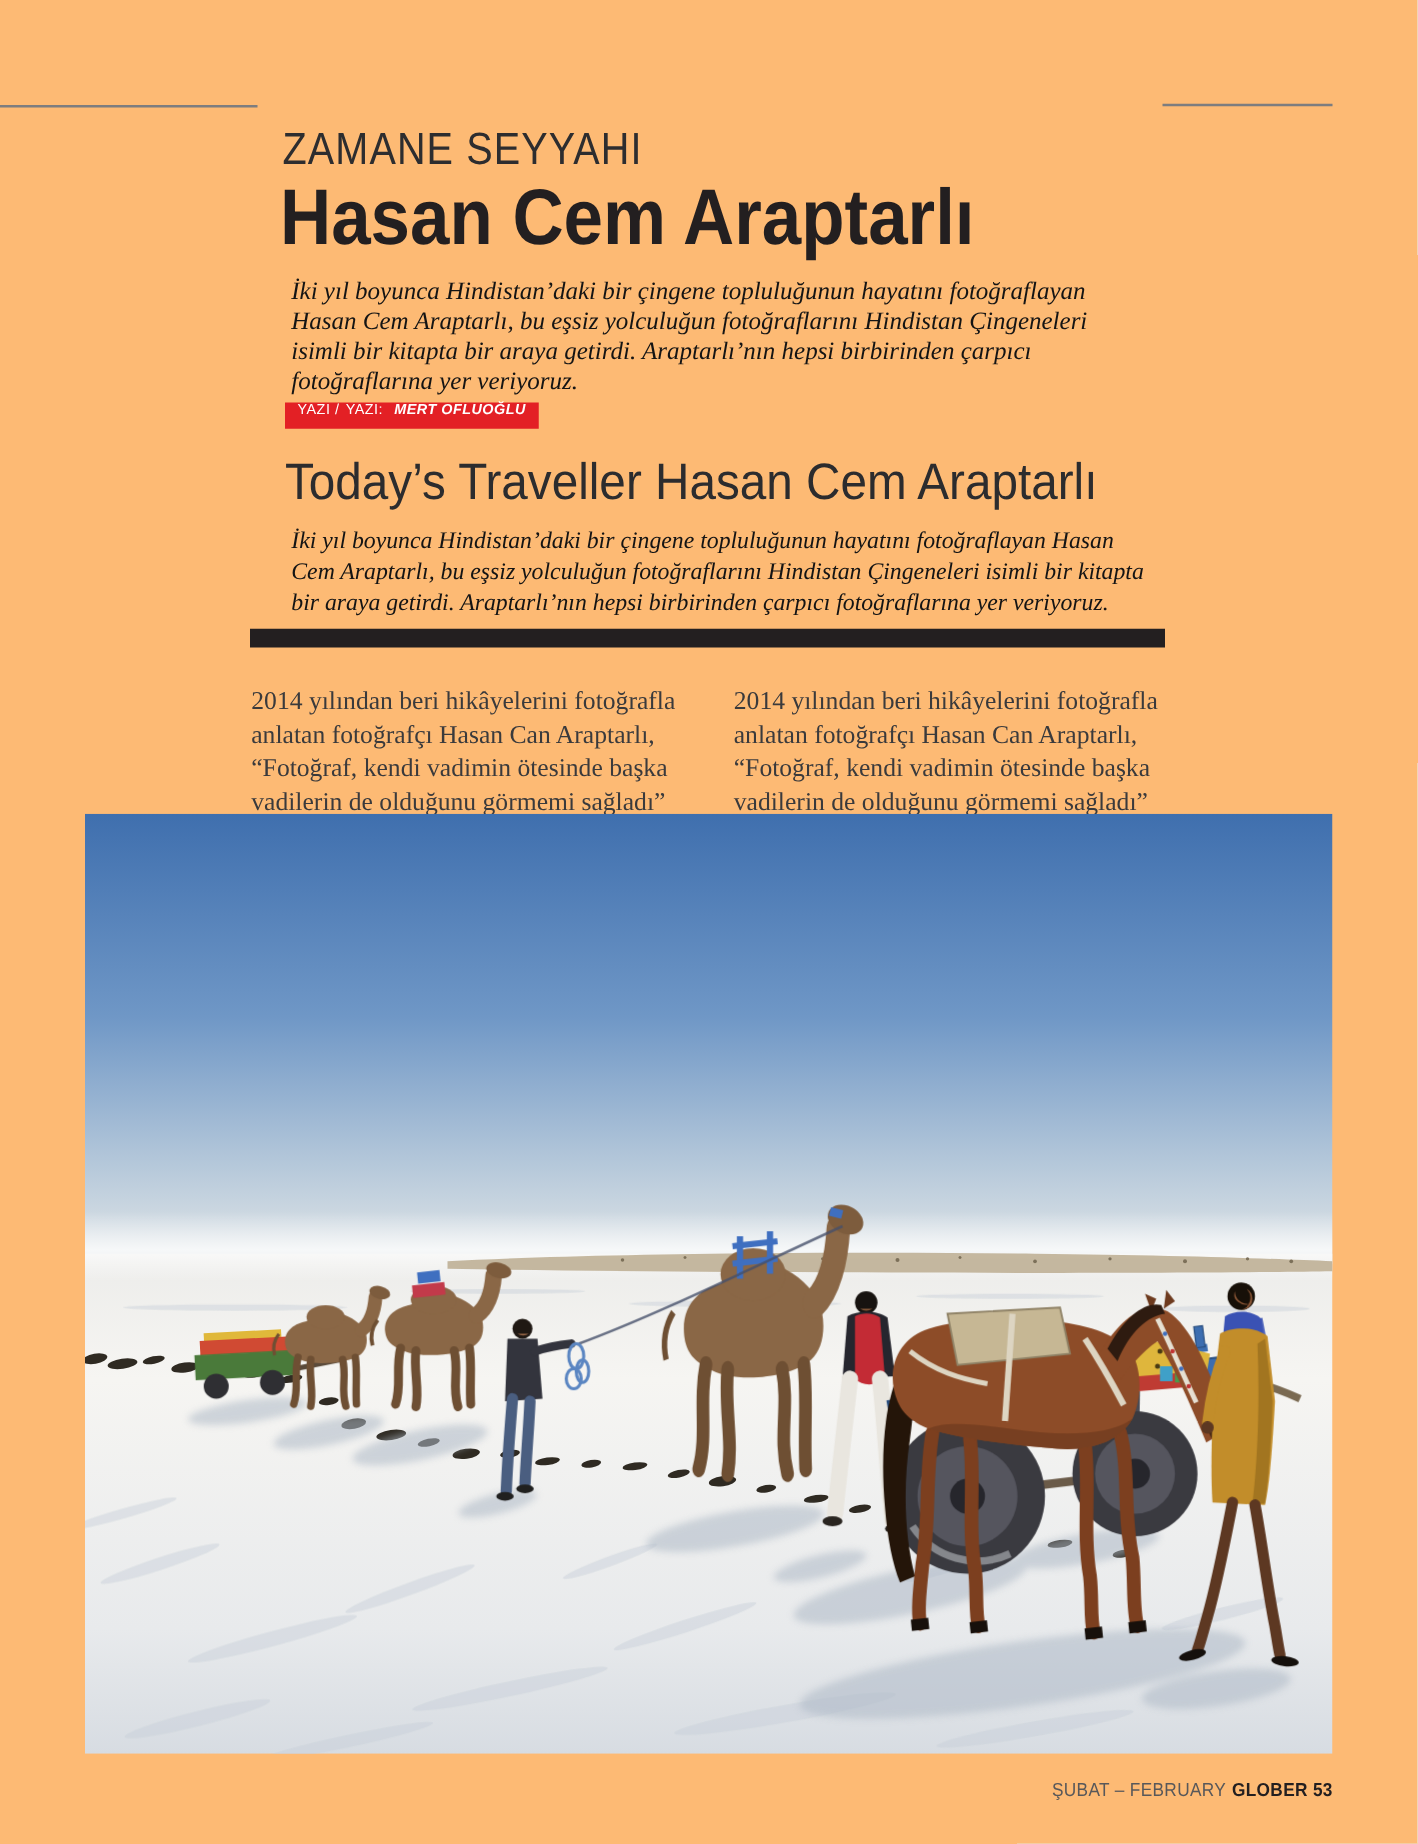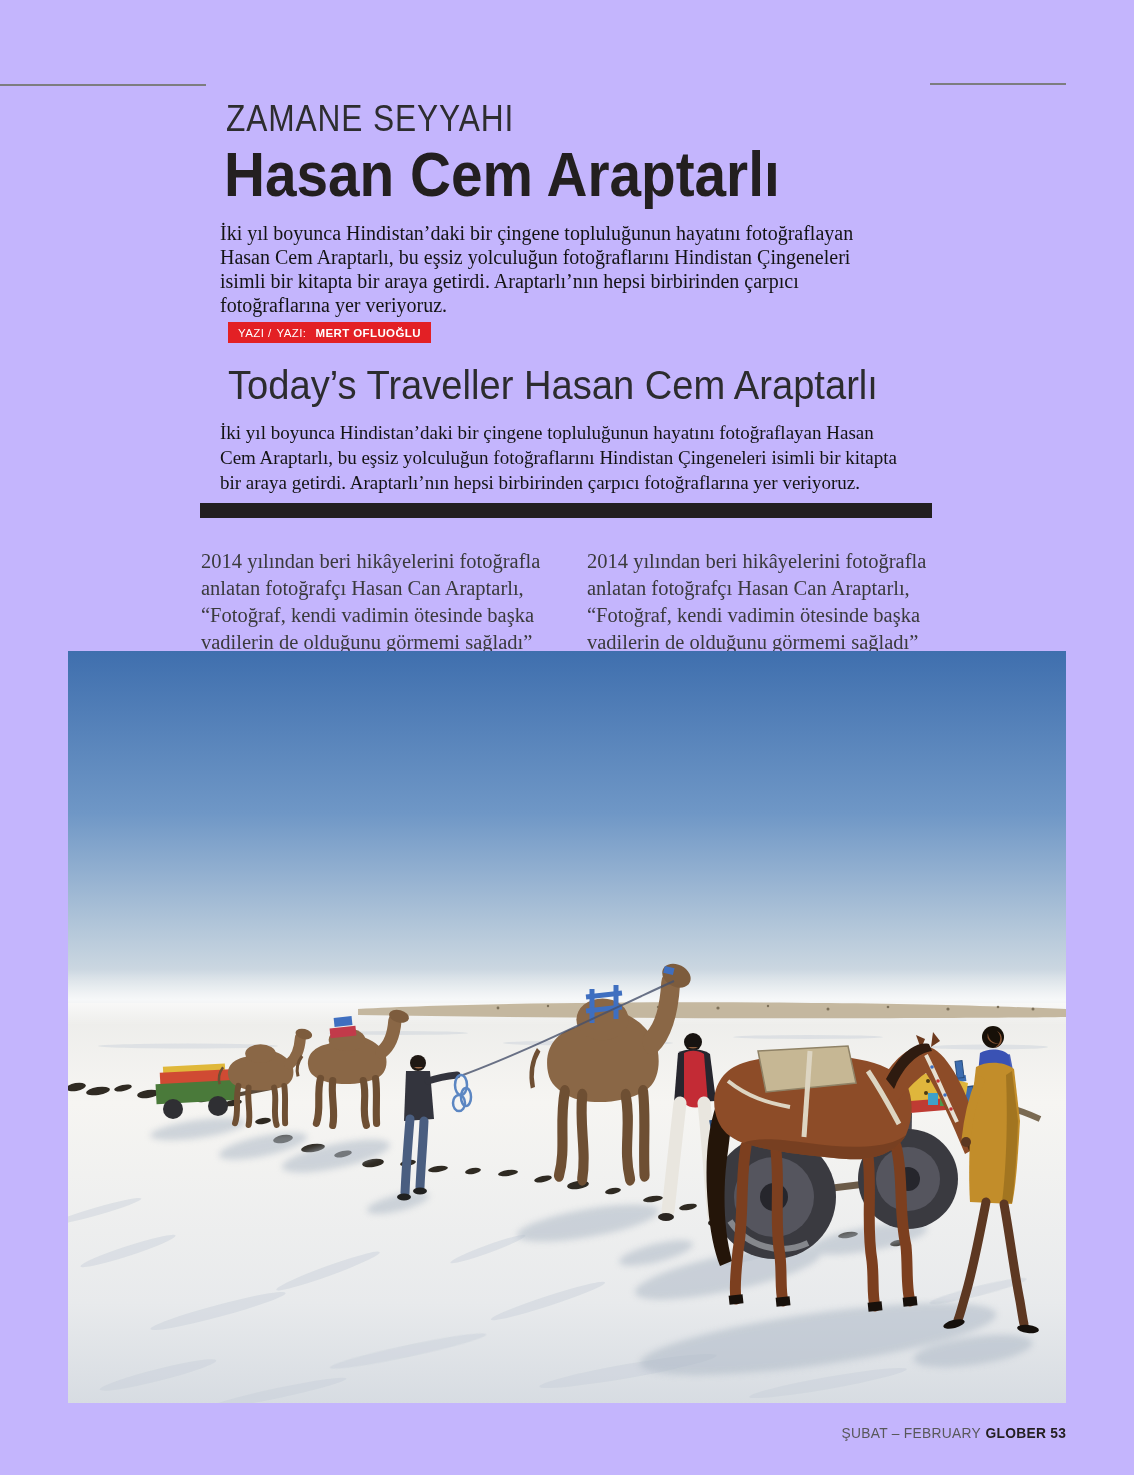--- a/index.html
+++ b/index.html
@@ -1,49 +1,49 @@
 <!DOCTYPE html>
 <html><head>
 <meta charset="utf-8">
 <style>
   html,body{margin:0;padding:0;background:#e9e9e9;}
   .page{
     position:relative;width:1134px;height:1475px;margin:0 auto;
-    background:#c4b5fd;overflow:hidden;
+    background:#fdba74;overflow:hidden;
     font-family:"Liberation Sans",sans-serif;
   }
   .rule{position:absolute;background:#7d7d7f;height:2px;}
   .rule-left{left:0;top:84px;width:206px;}
   .rule-right{left:930px;top:83px;width:136px;}
 
   .kicker{
     position:absolute;left:226px;top:98px;
     font-size:36px;font-weight:400;color:#2d2d2f;letter-spacing:1px;
     transform:scaleX(0.88);transform-origin:left center;white-space:nowrap;
   }
   .title-tr{
     position:absolute;left:224px;top:138px;
     font-size:63px;font-weight:700;color:#231f20;letter-spacing:0px;
     transform:scaleX(0.9);transform-origin:left center;white-space:nowrap;
   }
   .intro{
-    position:absolute;left:220px;
-    font-family:"Liberation Serif",serif;
+    position:absolute;left:233px;
+    font-family:"Liberation Serif",serif;font-style:italic;
     color:#141414;
   }
   .intro-tr{top:221px;width:668px;font-size:20px;line-height:24px;}
   .intro-en{top:420px;width:690px;font-size:19px;line-height:25px;}
 
   .byline{
     position:absolute;left:228px;top:322px;height:21px;
-    background:#e32025;color:#ffffff;display:flex;align-items:center;
+    background:#e32025;color:#ffffff;display:flex;
     padding:0 10px;font-size:11.5px;letter-spacing:0.4px;white-space:nowrap;
   }
   .byline .sep{margin:0 5px;font-weight:400;}
-  .byline .name{font-weight:700;margin-left:4px;}
+  .byline .name{font-weight:700;margin-left:4px;font-style:italic;}
 
   .title-en{
     position:absolute;left:228px;top:362px;
     font-size:41px;font-weight:400;color:#2c2c2e;
     transform:scaleX(0.93);transform-origin:left center;white-space:nowrap;
   }
 
   .black-bar{position:absolute;left:200px;top:503px;width:732px;height:15px;background:#231f20;}
 
   .bodycol{

